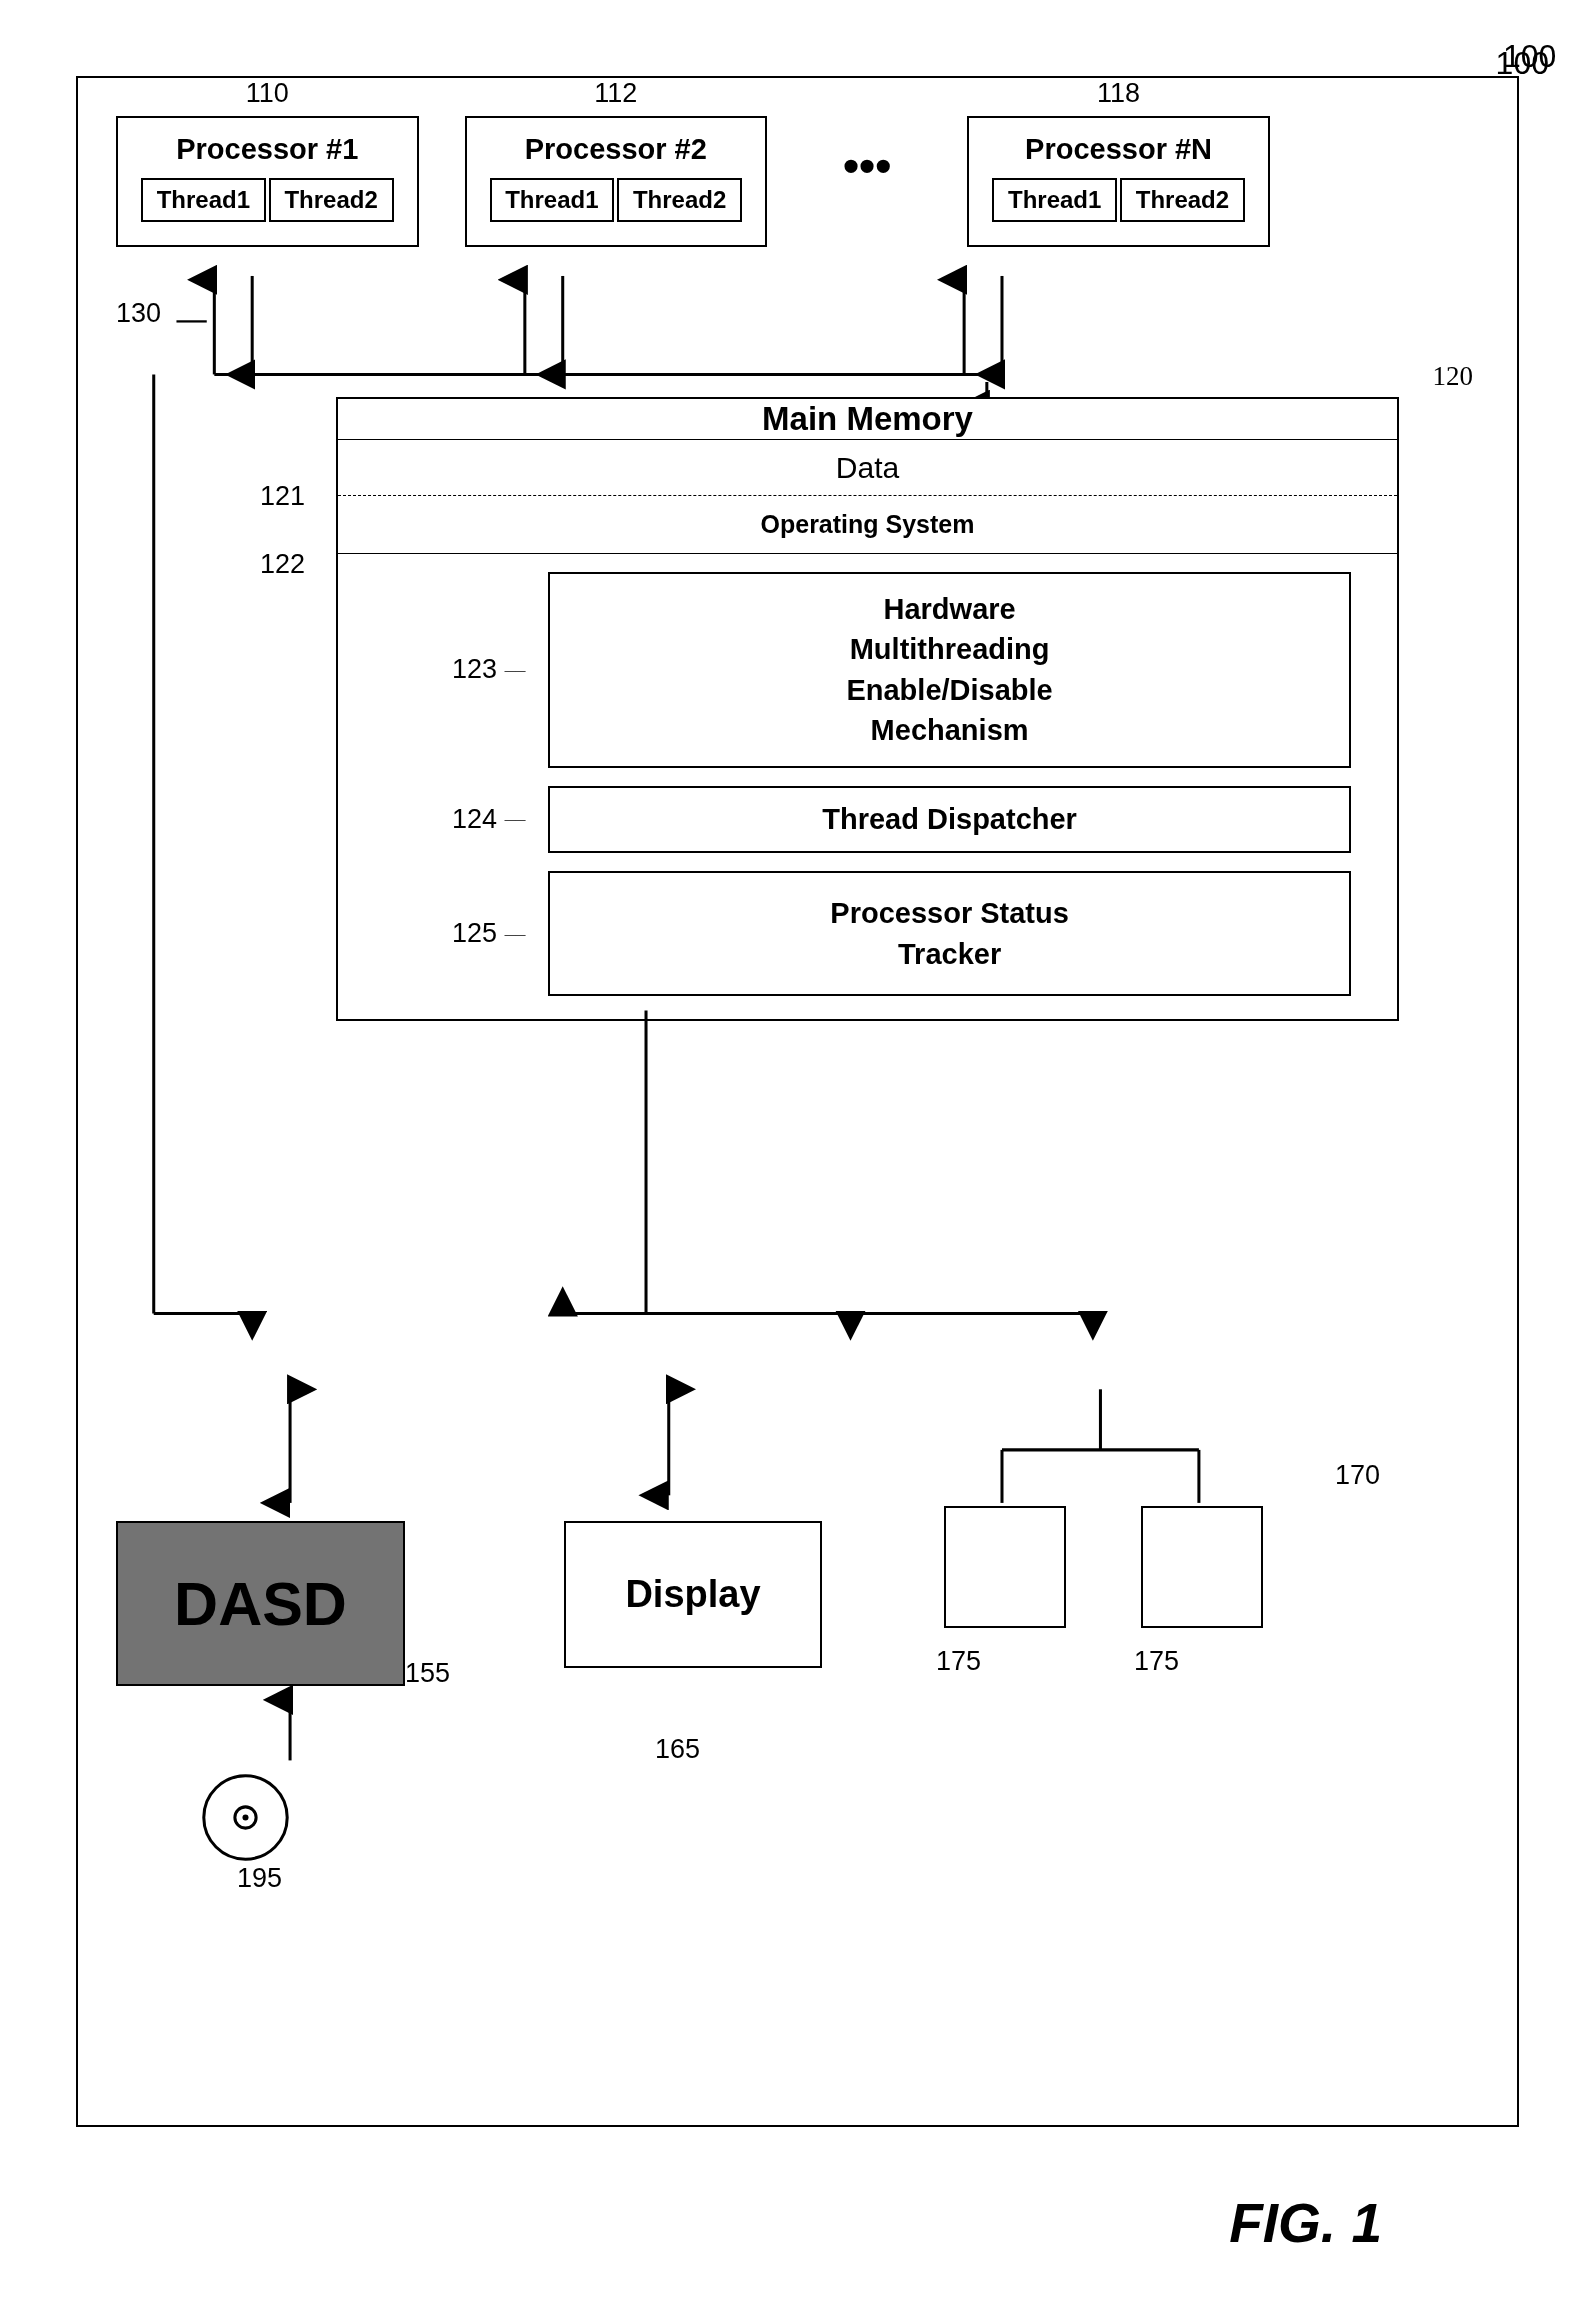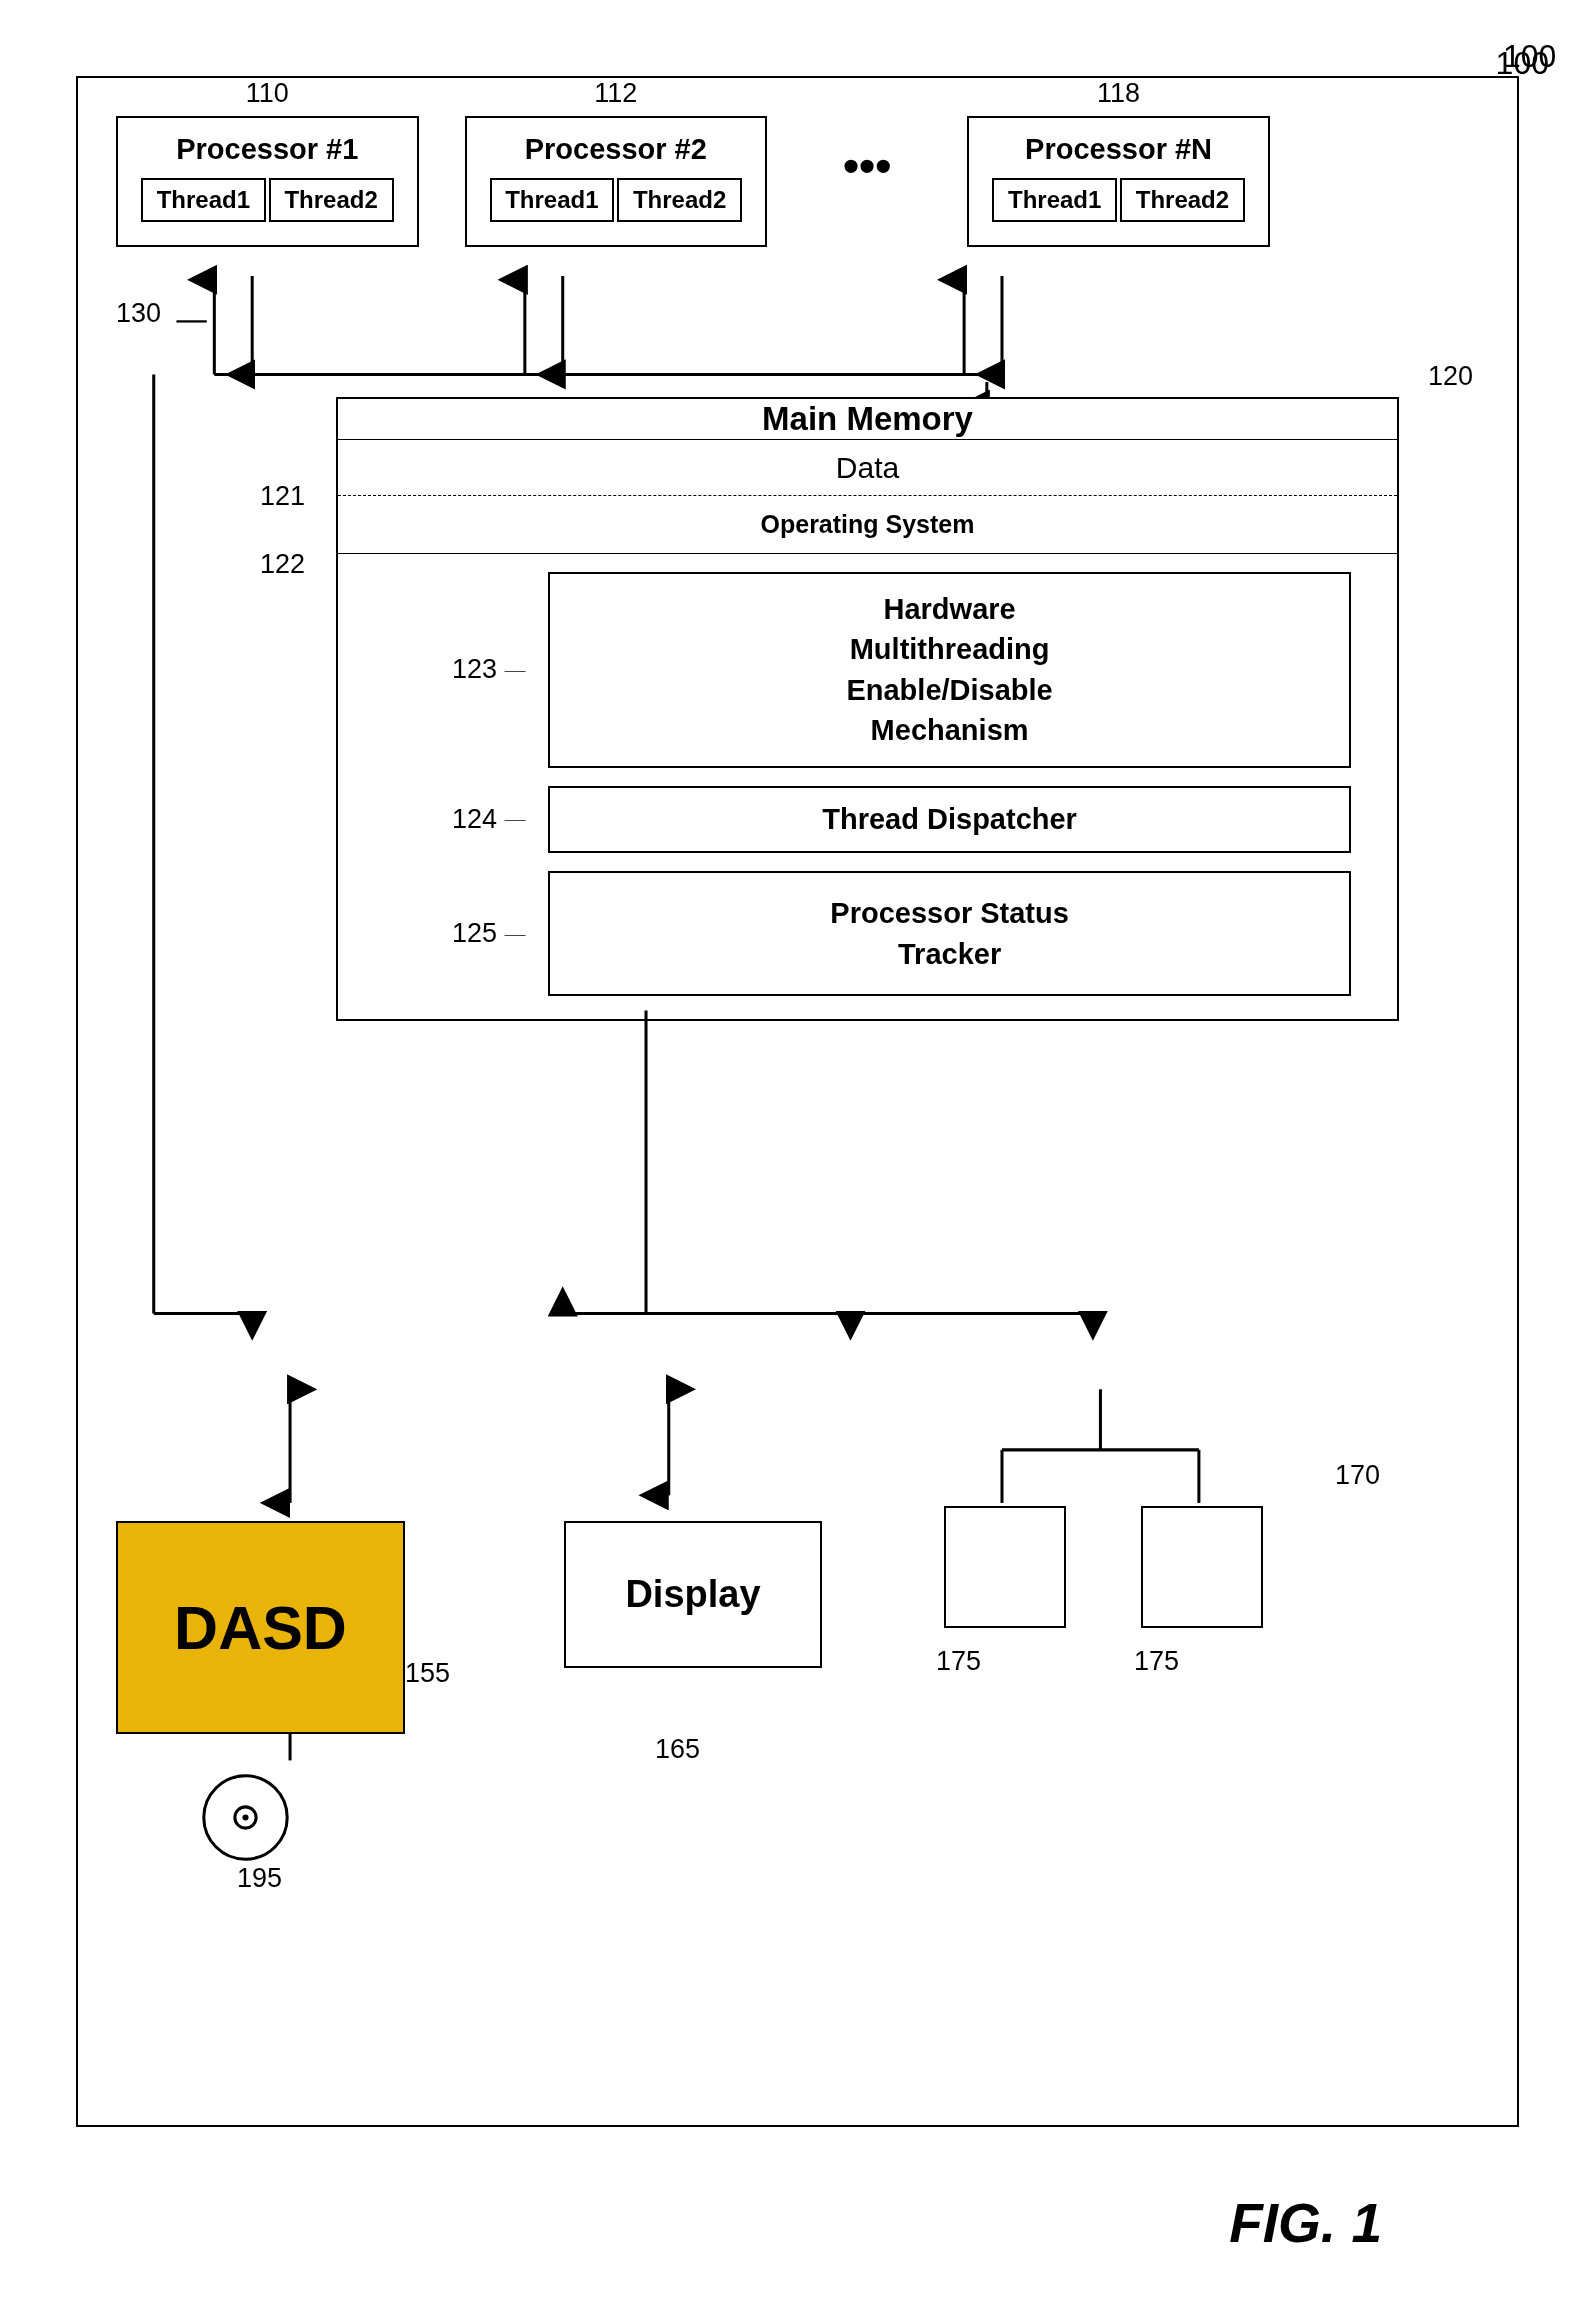--- a/index.html
+++ b/index.html
@@ -80,27 +80,27 @@
       white-space: nowrap;
     }
 
     
     .dasd-box {
       position: absolute;
       top: 1443px;
       left: 38px;
       border: 2.3px solid #000;
       width: 289px;
-      height: 213px;
+      height: 165px;
       display: flex;
       align-items: center;
       justify-content: center;
       font-size: 61px;
       font-weight: bold;
-      background: #eab308;
+      background: #737373;
     }
 
     
     .display-box {
       position: absolute;
       top: 1443px;
       left: 486px;
       border: 2.3px solid #000;
       width: 258px;
       height: 147px;
@@ -244,21 +244,21 @@
             <div class="thread-box">Thread2</div>
           </div>
         </div>
       </div>
     </div>
 
     <div style="position:absolute; top:220px; left:38px; font-size:27px;">130</div>
 
     <div style="position:absolute; top:319px; left:258px; width:1063px; border:2.3px solid #000;">
 
-      <div style="position:absolute; top:-38px; right:-76px; font-size:27px;">120</div>
+      <div style="position:absolute; top:-38px; right:-76px; font-size:27px;font-family:Liberation Serif, serif;">120</div>
 
       <div style="background:#fff; border-bottom:1.5px solid #000; text-align:center; padding:1px; font-size:33px; font-weight:bold;">Main Memory</div>
 
       <div style="border-bottom:1.5px dashed #000; text-align:center; padding:10.6px; font-size:30px;">Data</div>
 
       <div style="border-bottom:1.5px solid #000; text-align:center; padding:13.7px; font-size:25px; font-weight:bold;">Operating System</div>
 
       <div style="padding:18px 46px 23px 91px; display:flex; flex-direction:column; gap:18px;">
 
         <div style="display:flex; align-items:center; gap:15px;">

